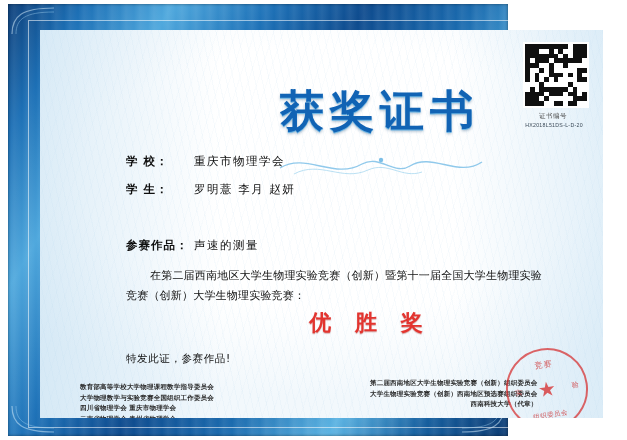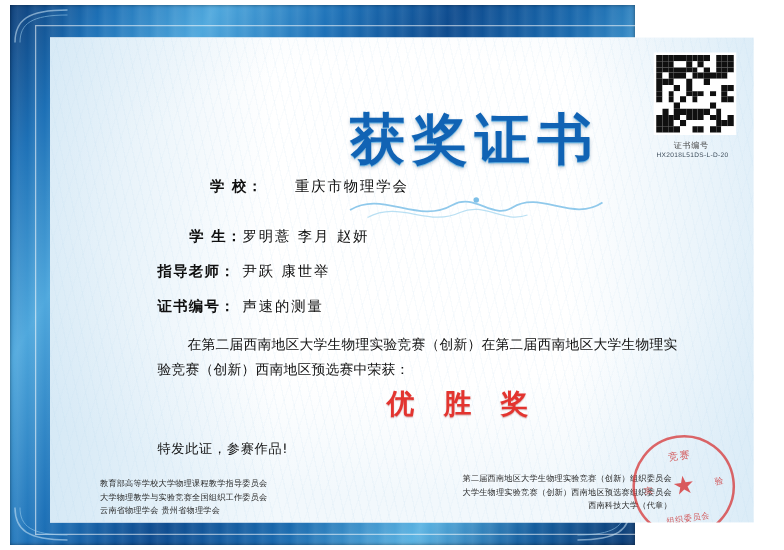--- a/index.html
+++ b/index.html
@@ -200,22 +200,22 @@
     color: #0f0f0f;
     width: 68px;
     letter-spacing: 1px;
   }
   .field-value {
     font-family: "DejaVu Sans", "Liberation Sans", sans-serif;
     font-size: 11.5px;
     color: #101010;
     letter-spacing: 1.5px;
   }
-  #row-school { top: 112px; margin-left: 42px; }
-  #row-student { top: 152px; text-align: right; }
+  #row-school { top: 124px; }
+  #row-student { top: 152px; }
   #row-teacher { top: 180px; }
   #row-work   { top: 208px; }
 
   
   #body-para {
     position: absolute;
     left: 86px;
     top: 236px;
     width: 420px;
     font-family: "DejaVu Sans", "Liberation Sans", sans-serif;
@@ -256,20 +256,21 @@
 
   
   .org-col {
     position: absolute;
     font-family: "DejaVu Sans", "Liberation Sans", sans-serif;
     font-size: 6.5px;
     line-height: 10.5px;
     color: #2a2a2a;
     white-space: nowrap;
     transform-origin: left top;
+    font-weight: bold;
   }
   #org-left { left: 40px; top: 352px; text-align: left; }
   #org-left div { letter-spacing: 0.2px; }
   #org-right { left: 330px; top: 348px; text-align: right; }
   #org-right div { letter-spacing: 0.2px; }
 
   
   #seal {
     position: absolute;
     left: 466px;
@@ -538,38 +539,35 @@
       <div id="cert-number-value">HX2018L51DS-L-D-20</div>
 
       <div class="field-row" id="row-school">
         <span class="field-label">学  校：</span>
         <span class="field-value">重庆市物理学会</span>
       </div>
       <div class="field-row" id="row-student">
         <span class="field-label">学  生：</span>
         <span class="field-value">罗明薏  李月  赵妍</span>
       </div>
-      <div class="field-row" id="row-teacher">
-        <span class="field-label">指导老师：</span>
-        <span class="field-value">尹跃  康世举</span>
-      </div>
       <div class="field-row" id="row-work">
-        <span class="field-label">证书编号：</span>
+        <span class="field-label">参赛作品：</span>
         <span class="field-value">声速的测量</span>
       </div>
 
-      <div id="body-para">在第二届西南地区大学生物理实验竞赛（创新）在第二届西南地区大学生物理实验竞赛（创新）西南地区预选赛中荣获：</div>
+      <div id="body-para">在第二届西南地区大学生物理实验竞赛（创新）暨第十一届全国大学生物理实验竞赛（创新）大学生物理实验竞赛：</div>
 
       <div id="award-name">优 胜 奖</div>
 
       <div id="encourage">特发此证，参赛作品!</div>
 
       <div class="org-col" id="org-left">
         <div>教育部高等学校大学物理课程教学指导委员会</div>
         <div>大学物理教学与实验竞赛全国组织工作委员会</div>
+        <div>四川省物理学会                   重庆市物理学会</div>
         <div>云南省物理学会          贵州省物理学会</div>
 
       </div>
       <div class="org-col" id="org-right">
         <div>第二届西南地区大学生物理实验竞赛（创新）组织委员会</div>
         <div>大学生物理实验竞赛（创新）西南地区预选赛组织委员会</div>
         <div>西南科技大学（代章）</div>
       </div>
 
       <div id="seal">

